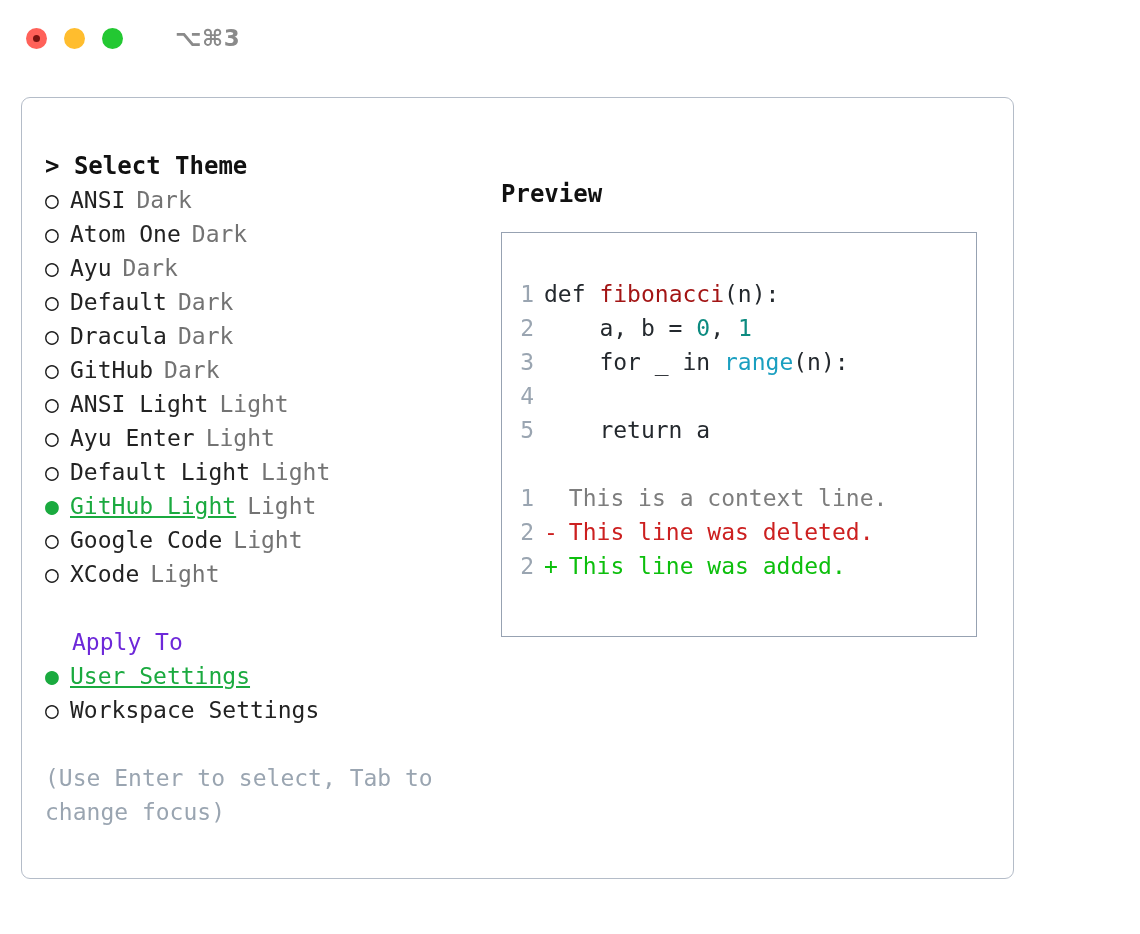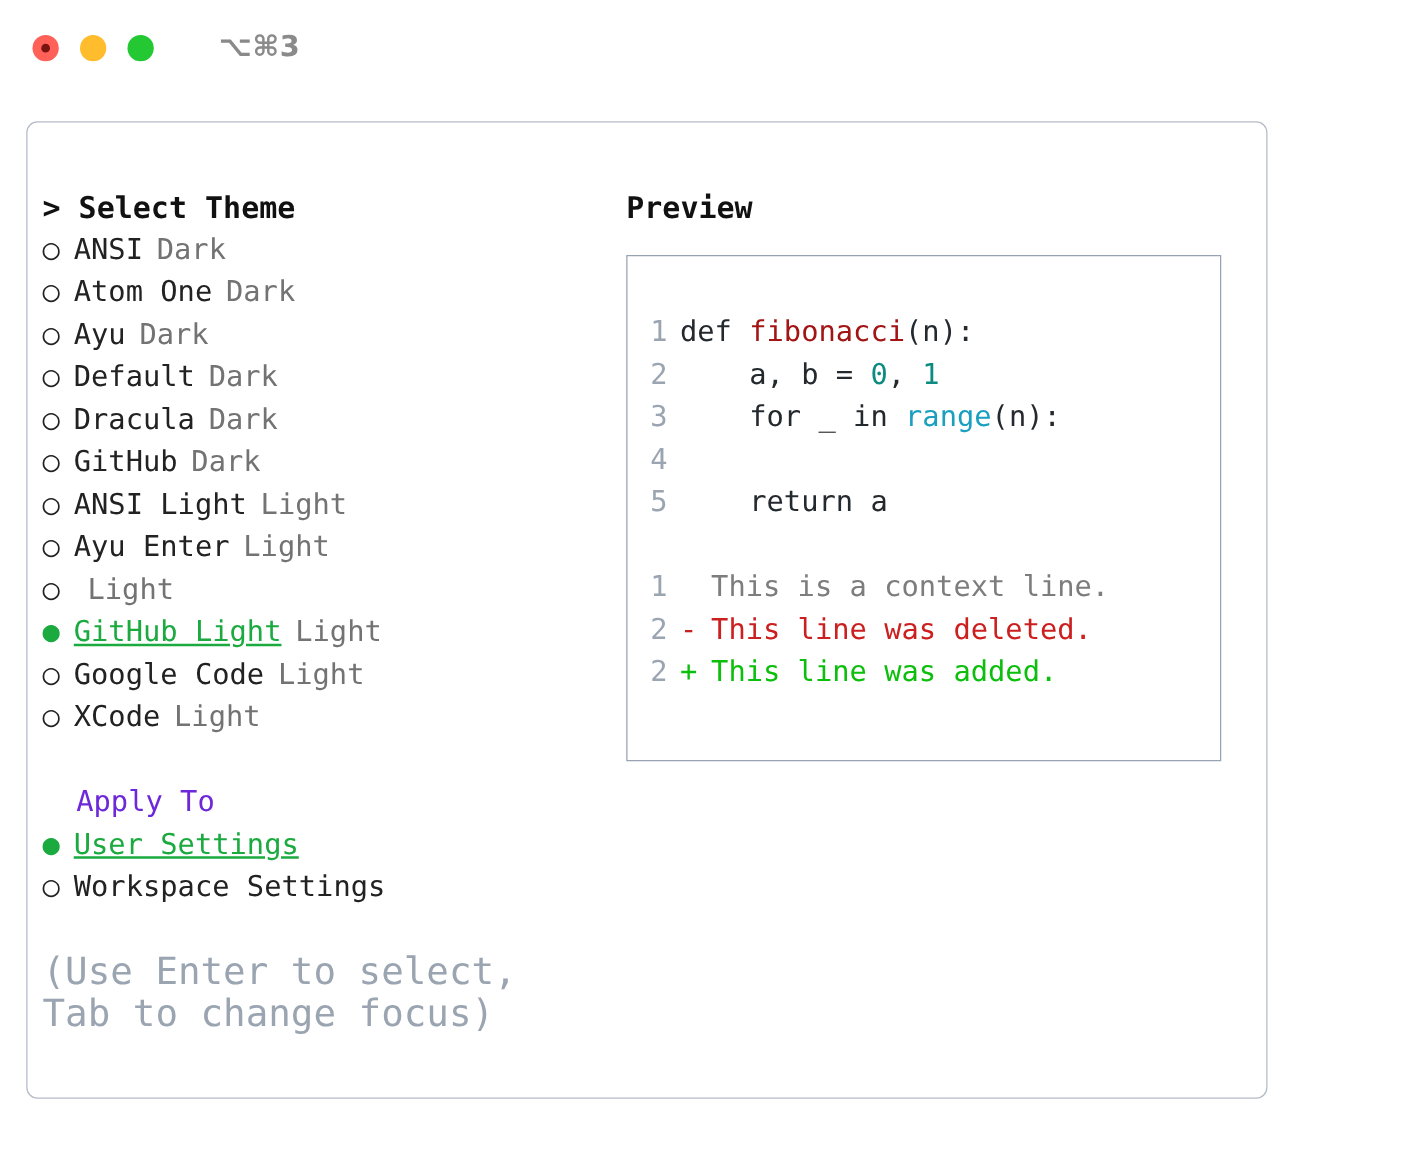--- a/index.html
+++ b/index.html
@@ -61,21 +61,21 @@
     width: 993px;
     height: 782px;
     border: 1.6px solid #b4bcc8;
     border-radius: 9px;
     background: #ffffff;
   }
 
   
   #left-col {
     position: absolute;
-    left: 12px;
+    left: 23px;
     top: 51px;
     width: 450px;
   }
 
   .section-title {
     font-size: 24px;
     font-weight: 700;
     color: #111111;
     line-height: 34px;
     white-space: pre;
@@ -106,38 +106,39 @@
   .subsection-title {
     font-size: 23px;
     color: #6d28d9;
     line-height: 34px;
     padding-left: 27px;
     white-space: pre;
   }
 
   #hint {
     margin-top: 34px;
-    font-size: 30px;
+    font-size: 23px;
     color: #9aa5b1;
     line-height: 34px;
     width: 410px;
   }
 
   
   #right-col {
     position: absolute;
     left: 479px;
     top: 51px;
     width: 490px;
   }
   #preview-title {
     font-size: 24px;
     font-weight: 700;
     color: #111111;
     line-height: 34px;
+    margin-top: 28px;
   }
   #preview-box {
     margin-top: 21px;
     width: 476px;
     height: 405px;
     border: 1.6px solid #97a2b2;
     background: #ffffff;
     padding: 44px 0 0 0;
   }
 
@@ -191,21 +192,21 @@
 
       <div id="theme-list">
           <div class="opt-row"><span class="marker">○</span><span class="opt-label">ANSI</span><span class="opt-variant">Dark</span></div>
           <div class="opt-row"><span class="marker">○</span><span class="opt-label">Atom One</span><span class="opt-variant">Dark</span></div>
           <div class="opt-row"><span class="marker">○</span><span class="opt-label">Ayu</span><span class="opt-variant">Dark</span></div>
           <div class="opt-row"><span class="marker">○</span><span class="opt-label">Default</span><span class="opt-variant">Dark</span></div>
           <div class="opt-row"><span class="marker">○</span><span class="opt-label">Dracula</span><span class="opt-variant">Dark</span></div>
           <div class="opt-row"><span class="marker">○</span><span class="opt-label">GitHub</span><span class="opt-variant">Dark</span></div>
           <div class="opt-row"><span class="marker">○</span><span class="opt-label">ANSI Light</span><span class="opt-variant">Light</span></div>
           <div class="opt-row"><span class="marker">○</span><span class="opt-label">Ayu Enter</span><span class="opt-variant">Light</span></div>
-          <div class="opt-row"><span class="marker">○</span><span class="opt-variant">Light</span></div>
+          <div class="opt-row"><span class="marker">○</span><span class="opt-label">Default Light</span><span class="opt-variant">Light</span></div>
           <div class="opt-row selected"><span class="marker sel">●</span><span class="opt-label">GitHub Light</span><span class="opt-variant">Light</span></div>
           <div class="opt-row"><span class="marker">○</span><span class="opt-label">Google Code</span><span class="opt-variant">Light</span></div>
           <div class="opt-row"><span class="marker">○</span><span class="opt-label">XCode</span><span class="opt-variant">Light</span></div>
         </div>
 
       <div class="subsection">
         <div class="subsection-title">Apply To</div>
         <div id="apply-list">
             <div class="opt-row selected"><span class="marker sel">●</span><span class="opt-label">User Settings</span></div>
             <div class="opt-row"><span class="marker">○</span><span class="opt-label">Workspace Settings</span></div>

